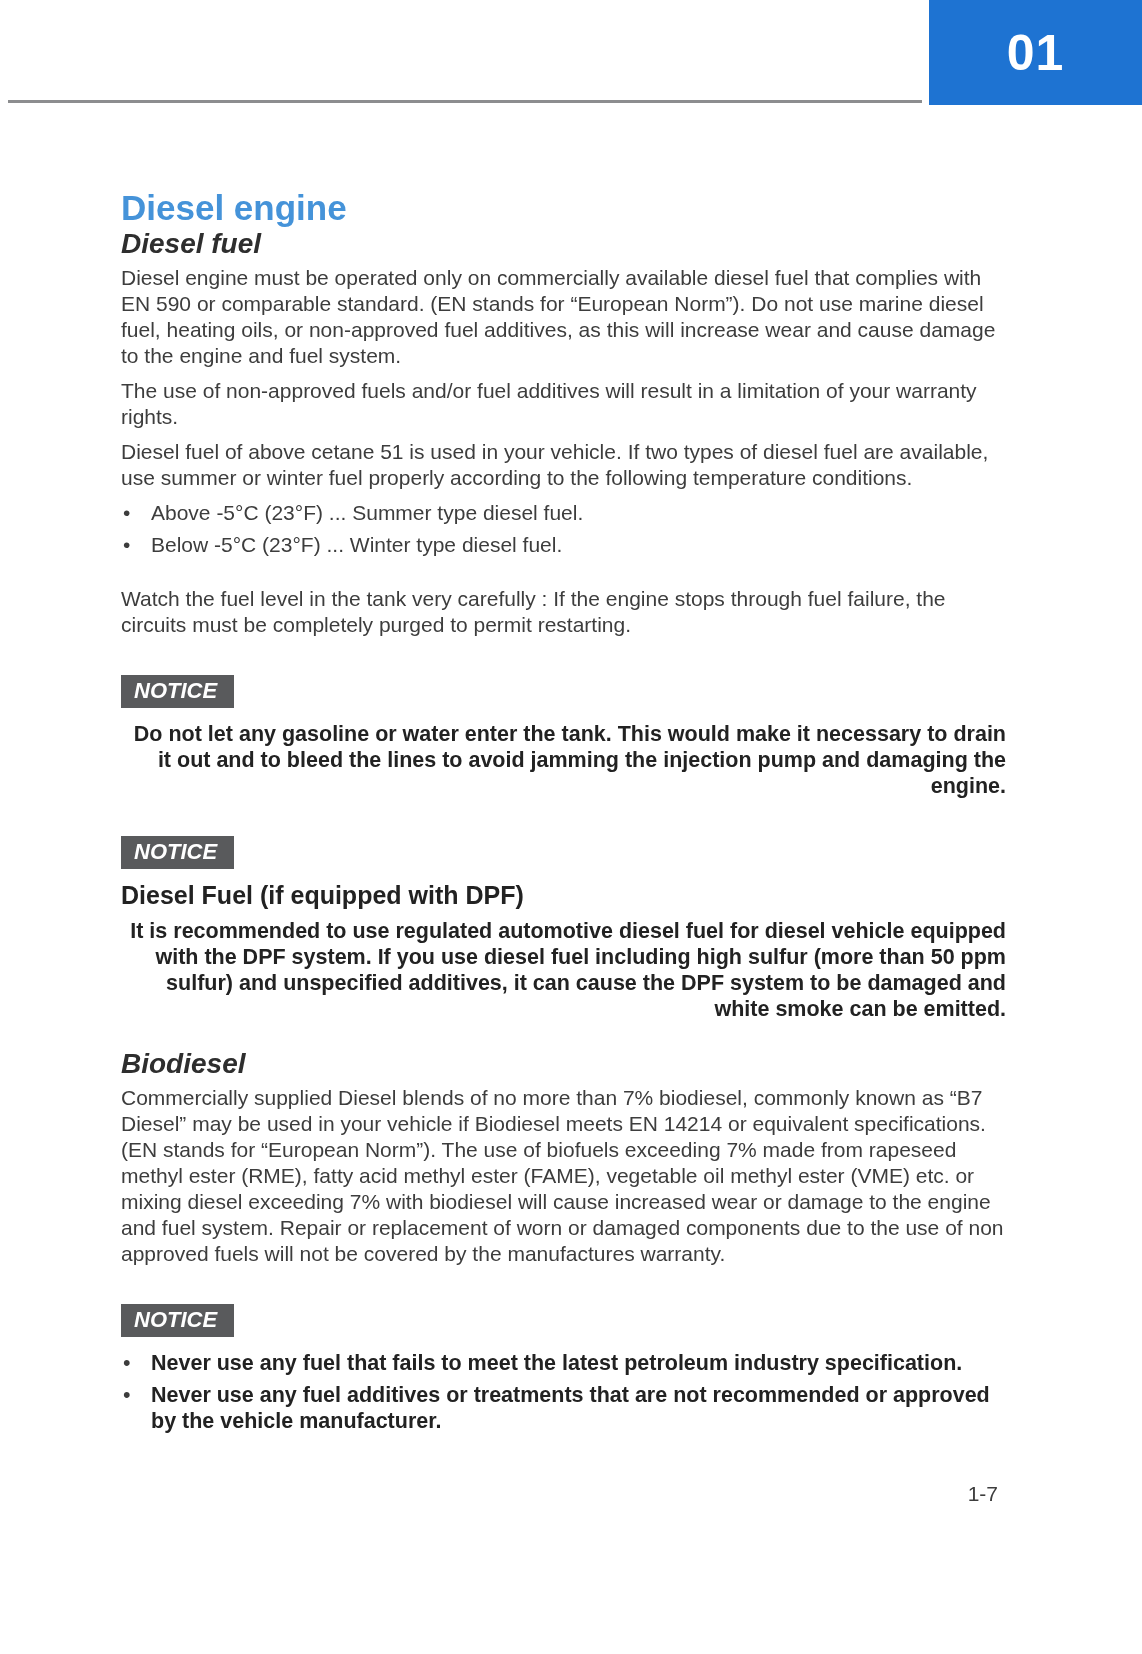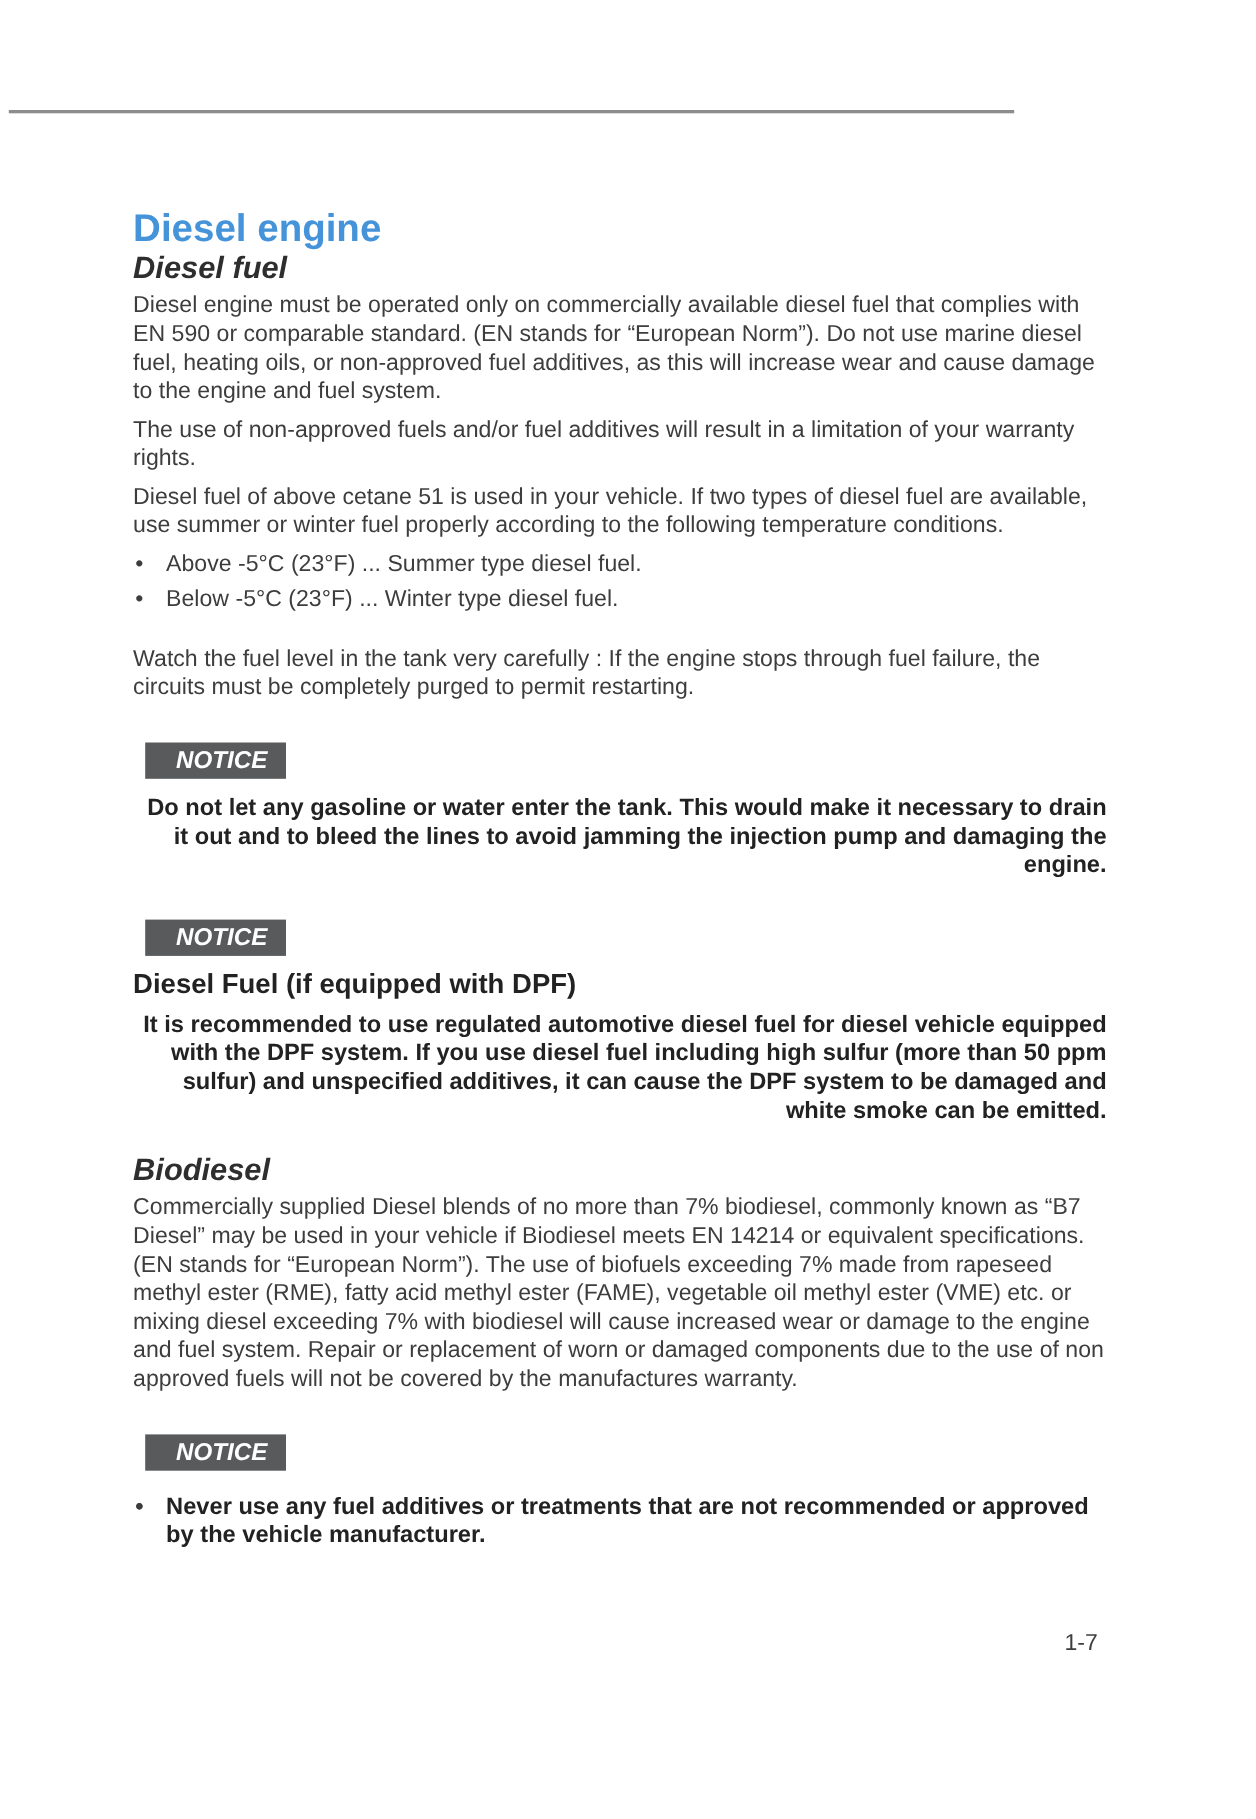--- a/index.html
+++ b/index.html
@@ -68,22 +68,22 @@
     color: #3d3d3d;
   }
   .notice-badge {
     display: inline-block;
     background: #595a5c;
     color: #ffffff;
     font-style: italic;
     font-weight: 700;
     font-size: 22px;
     line-height: 24px;
-    padding: 4px 17px 5px 28px;
-    margin: 28px 0 13px 11px;
+    padding: 4px 17px 5px 13px;
+    margin: 28px 0 13px 0;
   }
   .notice-body {
     font-size: 21.5px;
     line-height: 26px;
     font-weight: 700;
     color: #222222;
     margin: 0 0 9px 0;
     text-align: right;
   }
   .notice-heading {
@@ -117,20 +117,23 @@
     color: #3d3d3d;
   }
 </style>
 </head>
 <body>
 
 <div class="page">
 
   <div class="header">
     <div class="header-rule"></div>
+    <div class="chapter-box">
+      <span>01</span>
+    </div>
   </div>
 
   <div class="content">
 
     <h1 class="section-title">Diesel engine</h1>
 
     <h2 class="sub-title">Diesel fuel</h2>
 
     <p class="body-text">Diesel engine must be operated only on commercially available diesel fuel that complies with EN 590 or comparable standard. (EN stands for “European Norm”). Do not use marine diesel fuel, heating oils, or non-approved fuel additives, as this will increase wear and cause damage to the engine and fuel system.</p>
     <p class="body-text">The use of non-approved fuels and/or fuel additives will result in a limitation of your warranty rights.</p>
@@ -162,20 +165,21 @@
 
     <h2 class="sub-title biodiesel">Biodiesel</h2>
     <p class="body-text">Commercially supplied Diesel blends of no more than 7% biodiesel, commonly known as “B7 Diesel” may be used in your vehicle if Biodiesel meets EN 14214 or equivalent specifications. (EN stands for “European Norm”). The use of biofuels exceeding 7% made from rapeseed methyl ester (RME), fatty acid methyl ester (FAME), vegetable oil methyl ester (VME) etc. or mixing diesel exceeding 7% with biodiesel will cause increased wear or damage to the engine and fuel system. Repair or replacement of worn or damaged components due to the use of non approved fuels will not be covered by the manufactures warranty.</p>
 
     <div class="notice-badge">
       <span>NOTICE</span>
     </div>
     <ul class="notice-list">
       <li>
         <span class="bullet-marker">•</span>
+        <span>Never use any fuel that fails to meet the latest petroleum industry specification.</span>
       </li>
       <li>
         <span class="bullet-marker">•</span>
         <span>Never use any fuel additives or treatments that are not recommended or approved by the vehicle manufacturer.</span>
       </li>
     </ul>
 
   </div>
 
   <div class="page-number">1-7</div>

